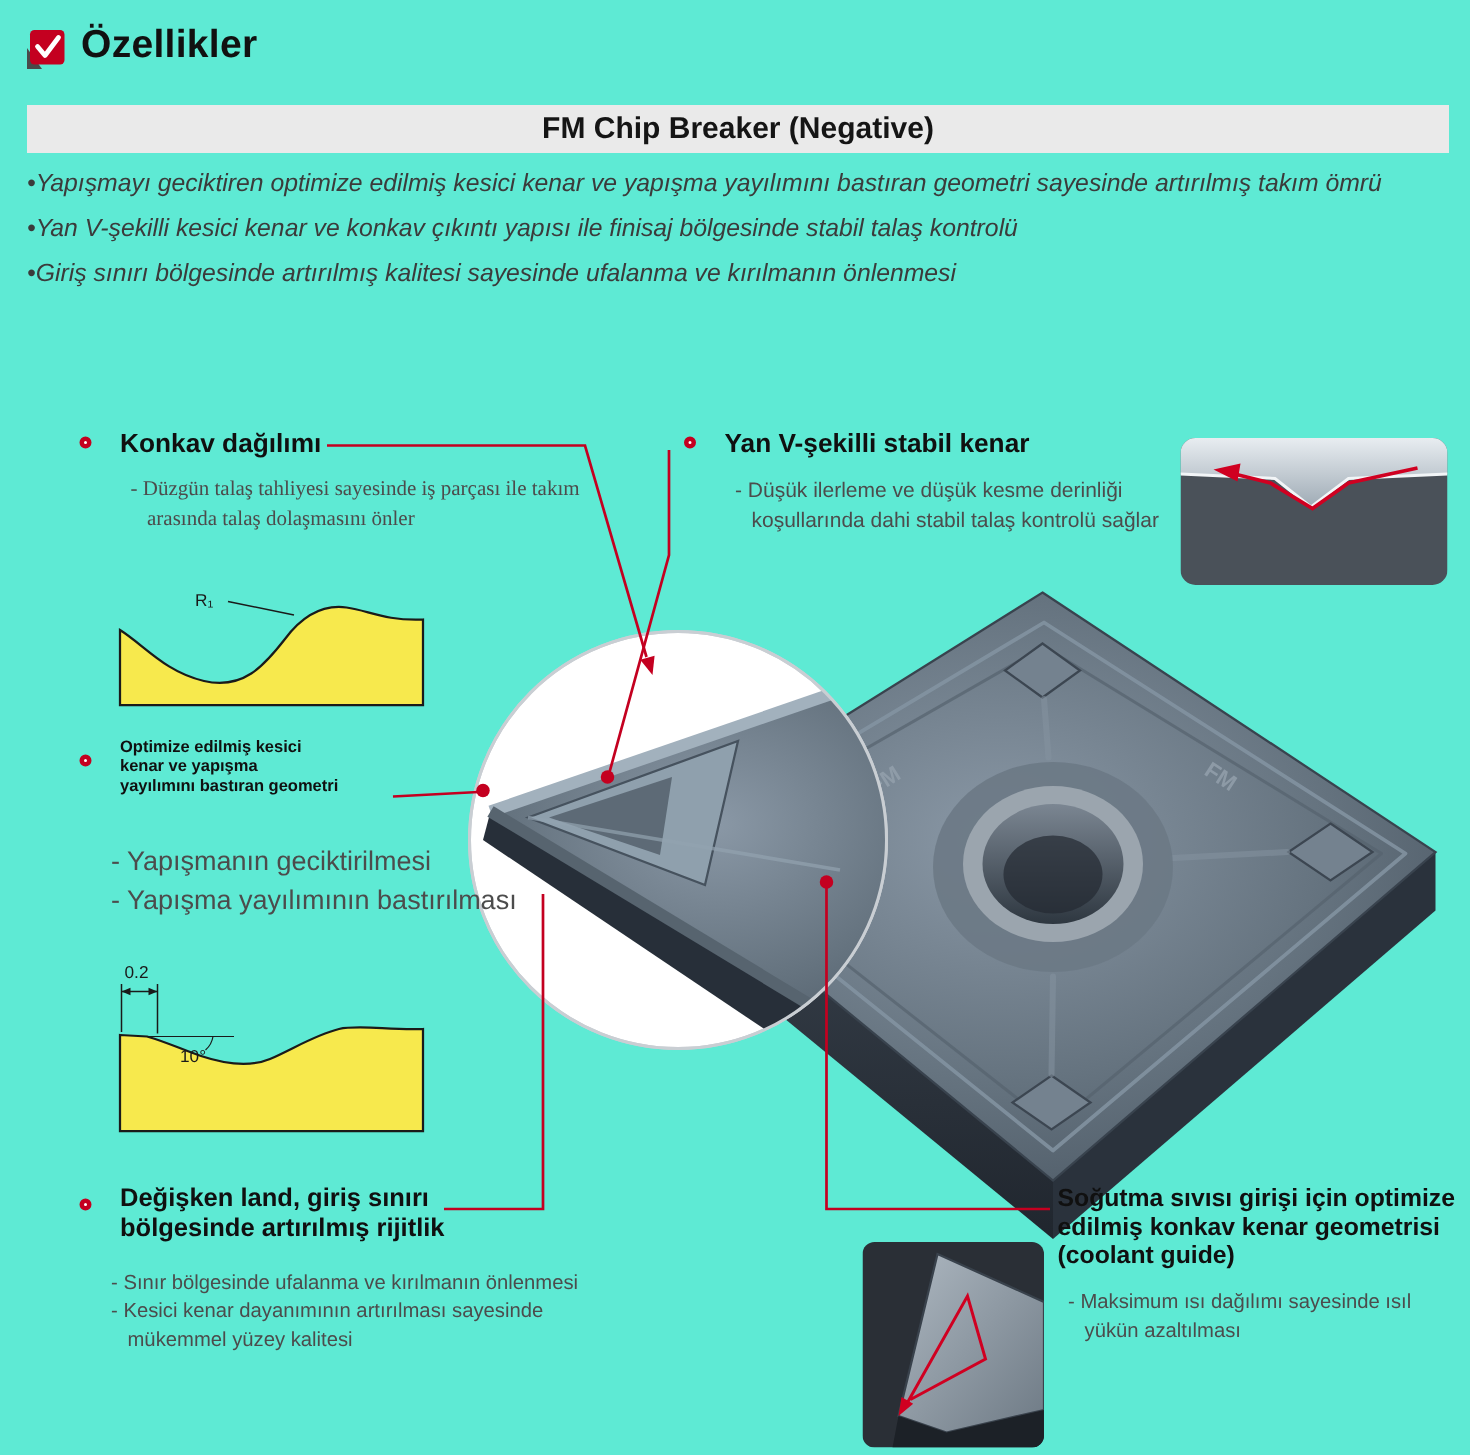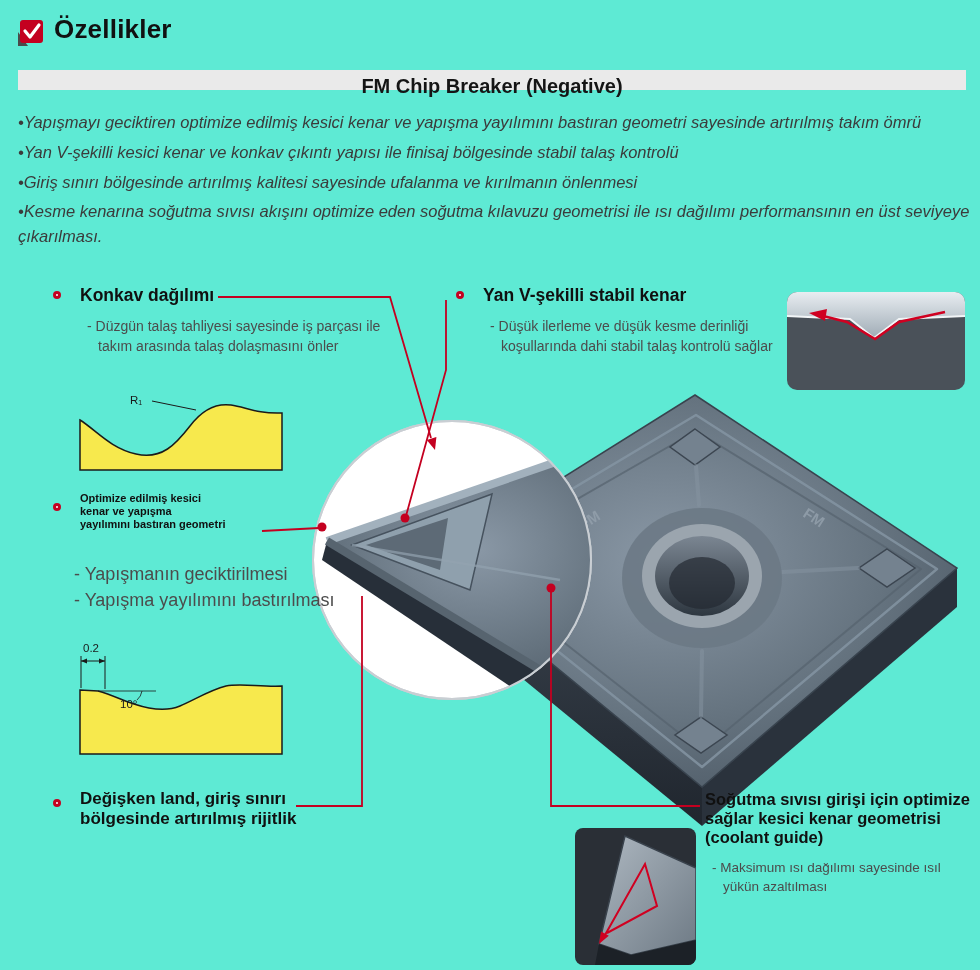--- a/index.html
+++ b/index.html
@@ -3,38 +3,38 @@
 <meta charset="utf-8">
 <style>
   * { box-sizing: border-box; margin: 0; padding: 0; }
   html,body { background:#fff; }
   body { font-family: "Liberation Sans", sans-serif; }
   .page { position: relative; width: 980px; height: 970px; background: #5eead4; overflow: hidden; }
   .abs { position: absolute; }
 
   
   .hdr-title { left:54px; top:14px; font-size:26px; font-weight:bold; color:#111; letter-spacing:.2px; }
-  .banner { left:18px; top:70px; width:948px; height:20px; background:#eaeaea; text-align:center;
+  .banner { left:18px; top:70px; width:948px; height:32px; background:#eaeaea; text-align:center;
             line-height:32px; font-size:20px; font-weight:bold; color:#151515; }
 
   
   .intro { left:18px; top:110px; width:956px; z-index:2;font-style:italic; }
   .intro-item { font-size:16.5px; color:#3b3b3b; line-height:1.5; margin-bottom:5px; }
   .intro-item::before { content:"\2022 "; }
 
   
   .marker { width:8px; height:8px; border:3px solid #c40020; border-radius:50%; background:#fff; z-index:3; }
   .c-title { font-weight:bold; color:#101010; z-index:3; }
   .c-line { line-height:1.16; }
   .subs { z-index:3; color:#4c4c4c; }
   .sub { padding-left:11px; line-height:1.42; }
   .sub::before { content:"- "; margin-left:-11px; }
 
   .t-konkav  { left:80px;  top:285px; font-size:17.5px; }
-  .b-konkav  { left:87px;  top:317px; width:308px; font-size:14px; }
+  .b-konkav  { left:87px;  top:317px; width:308px; font-size:14px;font-family:Liberation Serif, serif; }
   .t-yan     { left:483px; top:285px; font-size:17.5px; }
   .b-yan     { left:490px; top:317px; width:288px; font-size:14px; }
   .t-opt     { left:80px;  top:492px; font-size:11px; }
   .b-opt     { left:74px;  top:562px; width:320px; font-size:18px; }
   .t-land    { left:80px;  top:789px; font-size:17px; }
   .b-land    { left:74px;  top:845px; width:354px; font-size:13.5px; }
   .t-cool    { left:705px; top:790px; font-size:16.5px; }
   .b-cool    { left:712px; top:858px; width:258px; font-size:13.5px; }
 
   .art { left:0; top:0; z-index:1; pointer-events:none; }
@@ -53,21 +53,20 @@
   <h1 class="abs hdr-title">Özellikler</h1>
 
   <div class="abs banner">
     <span>FM Chip Breaker (Negative)</span>
   </div>
 
   <div class="abs intro">
     <div class="intro-item">Yapışmayı geciktiren optimize edilmiş kesici kenar ve yapışma yayılımını bastıran geometri sayesinde artırılmış takım ömrü</div>
     <div class="intro-item">Yan V-şekilli kesici kenar ve konkav çıkıntı yapısı ile finisaj bölgesinde stabil talaş kontrolü</div>
     <div class="intro-item">Giriş sınırı bölgesinde artırılmış kalitesi sayesinde ufalanma ve kırılmanın önlenmesi</div>
-    <div class="intro-item">Kesme kenarına soğutma sıvısı akışını optimize eden soğutma kılavuzu geometrisi ile ısı dağılımı performansının en üst seviyeye çıkarılması.</div>
   </div>
 
   <svg class="abs art" width="980" height="970" viewBox="0 0 980 970">
     <defs>
       <radialGradient id="faceGrad" cx="45%" cy="42%" r="75%">
         <stop offset="0%" stop-color="#8a98a6"></stop>
         <stop offset="55%" stop-color="#65737f"></stop>
         <stop offset="100%" stop-color="#46525e"></stop>
       </radialGradient>
       <linearGradient id="sideGrad" x1="0" y1="0" x2="0" y2="1">
@@ -153,32 +152,36 @@
   </div>
 
   <span class="abs marker" style="left:53px;top:503px"></span>
   <div class="abs c-title t-opt">
     <div class="c-line">Optimize edilmiş kesici</div>
     <div class="c-line">kenar ve yapışma</div>
     <div class="c-line">yayılımını bastıran geometri</div>
   </div>
   <div class="abs subs b-opt">
     <div class="sub">Yapışmanın geciktirilmesi</div>
-    <div class="sub">Yapışma yayılımını bastırılması</div>
+    <div class="sub">Yapışma yayılımının bastırılması</div>
   </div>
 
   <span class="abs marker" style="left:53px;top:799px"></span>
   <div class="abs c-title t-land">
     <div class="c-line">Değişken land, giriş sınırı</div>
     <div class="c-line">bölgesinde artırılmış rijitlik</div>
   </div>
+  <div class="abs subs b-land">
+    <div class="sub">Sınır bölgesinde ufalanma ve kırılmanın önlenmesi</div>
+    <div class="sub">Kesici kenar dayanımının artırılması sayesinde mükemmel yüzey kalitesi</div>
+  </div>
 
   <div class="abs c-title t-cool">
     <div class="c-line">Soğutma sıvısı girişi için optimize</div>
-    <div class="c-line">sağlar kesici kenar geometrisi</div>
+    <div class="c-line">edilmiş konkav kenar geometrisi</div>
     <div class="c-line">(coolant guide)</div>
   </div>
   <div class="abs subs b-cool">
     <div class="sub">Maksimum ısı dağılımı sayesinde ısıl yükün azaltılması</div>
   </div>
 
   <svg class="abs mini" style="left:78px;top:390px" width="206" height="82" viewBox="0 0 206 82">
     <path d="M2,30 C18,40 32,58 58,64 C84,70 98,54 112,36 C124,20 138,13 153,15 C168,17 178,24 204,23 L204,80 L2,80 Z" fill="#f7e94d" stroke="#1a1a1a" stroke-width="1.5"></path>
     <line x1="74" y1="11" x2="118" y2="20" stroke="#1a1a1a" stroke-width="1"></line>
     <text x="52" y="14" font-size="11.5" fill="#1a1a1a">R₁</text>

